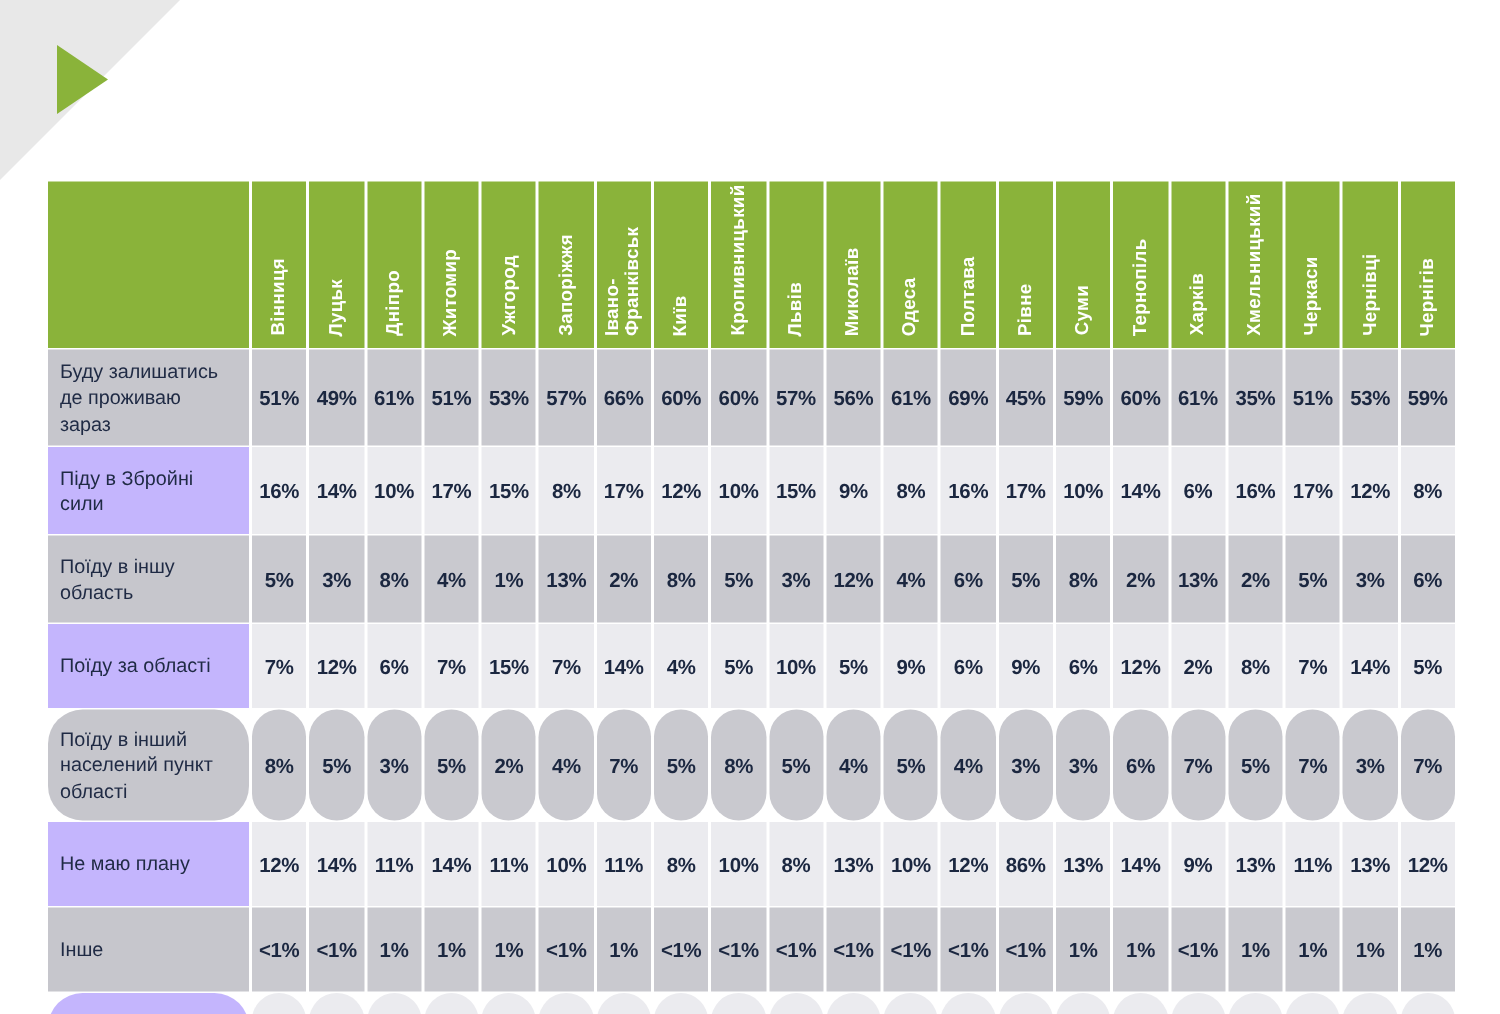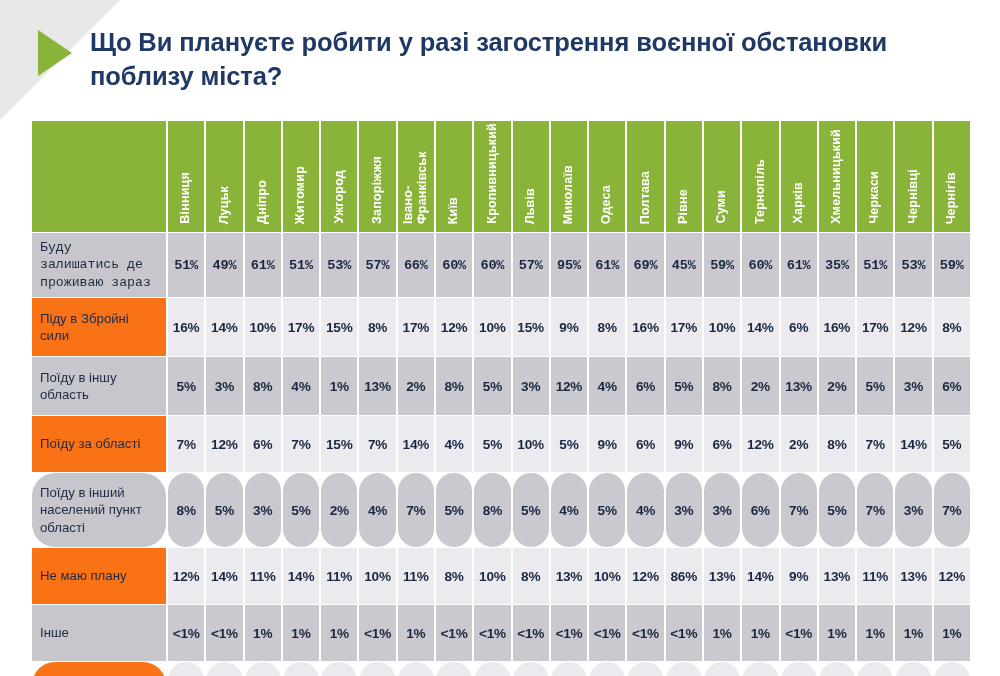--- a/index.html
+++ b/index.html
@@ -120,37 +120,36 @@
     text-align: center;
     color: #1b2740;
     font-size: 13.6px;
     font-weight: bold;
     letter-spacing: -0.2px;
   }
 
   
   tr.band-dark td.rowlabel { background: #c6c6cc; }
   tr.band-dark td.val      { background: #c9c9cf; }
-  tr.band-light td.rowlabel { background: #f97316; }
+  tr.band-light td.rowlabel { background: #c4b5fd; }
   tr.band-light td.val      { background: #ebebef; }
 
   
-  tr.h-3line td { height: 52px; font-family: Liberation Mono, monospace; }
+  tr.h-3line td { height: 52px; }
   tr.h-2line td { height: 46px; }
   tr.h-1line td { height: 44px; }
   tr.h-big td   { height: 62px; border-radius: 23px; }
 </style>
 </head>
 <body>
 
 <div id="wedge"></div>
 
 <div id="header">
   <div id="bullet-triangle"></div>
-  <div id="title">Що Ви плануєте робити у разі загострення воєнної обстановки поблизу міста?</div>
 </div>
 
 <div id="table-wrap">
   <table>
     <colgroup id="colgroup-holder">
         <col style="width: 134px;">
         <col style="width: 36.2857px;">
         <col style="width: 36.2857px;">
         <col style="width: 36.2857px;">
         <col style="width: 36.2857px;">
@@ -204,21 +203,21 @@
           <td class="val">51%</td>
           <td class="val">49%</td>
           <td class="val">61%</td>
           <td class="val">51%</td>
           <td class="val">53%</td>
           <td class="val">57%</td>
           <td class="val">66%</td>
           <td class="val">60%</td>
           <td class="val">60%</td>
           <td class="val">57%</td>
-          <td class="val">95%</td>
+          <td class="val">56%</td>
           <td class="val">61%</td>
           <td class="val">69%</td>
           <td class="val">45%</td>
           <td class="val">59%</td>
           <td class="val">60%</td>
           <td class="val">61%</td>
           <td class="val">35%</td>
           <td class="val">51%</td>
           <td class="val">53%</td>
           <td class="val">59%</td>

